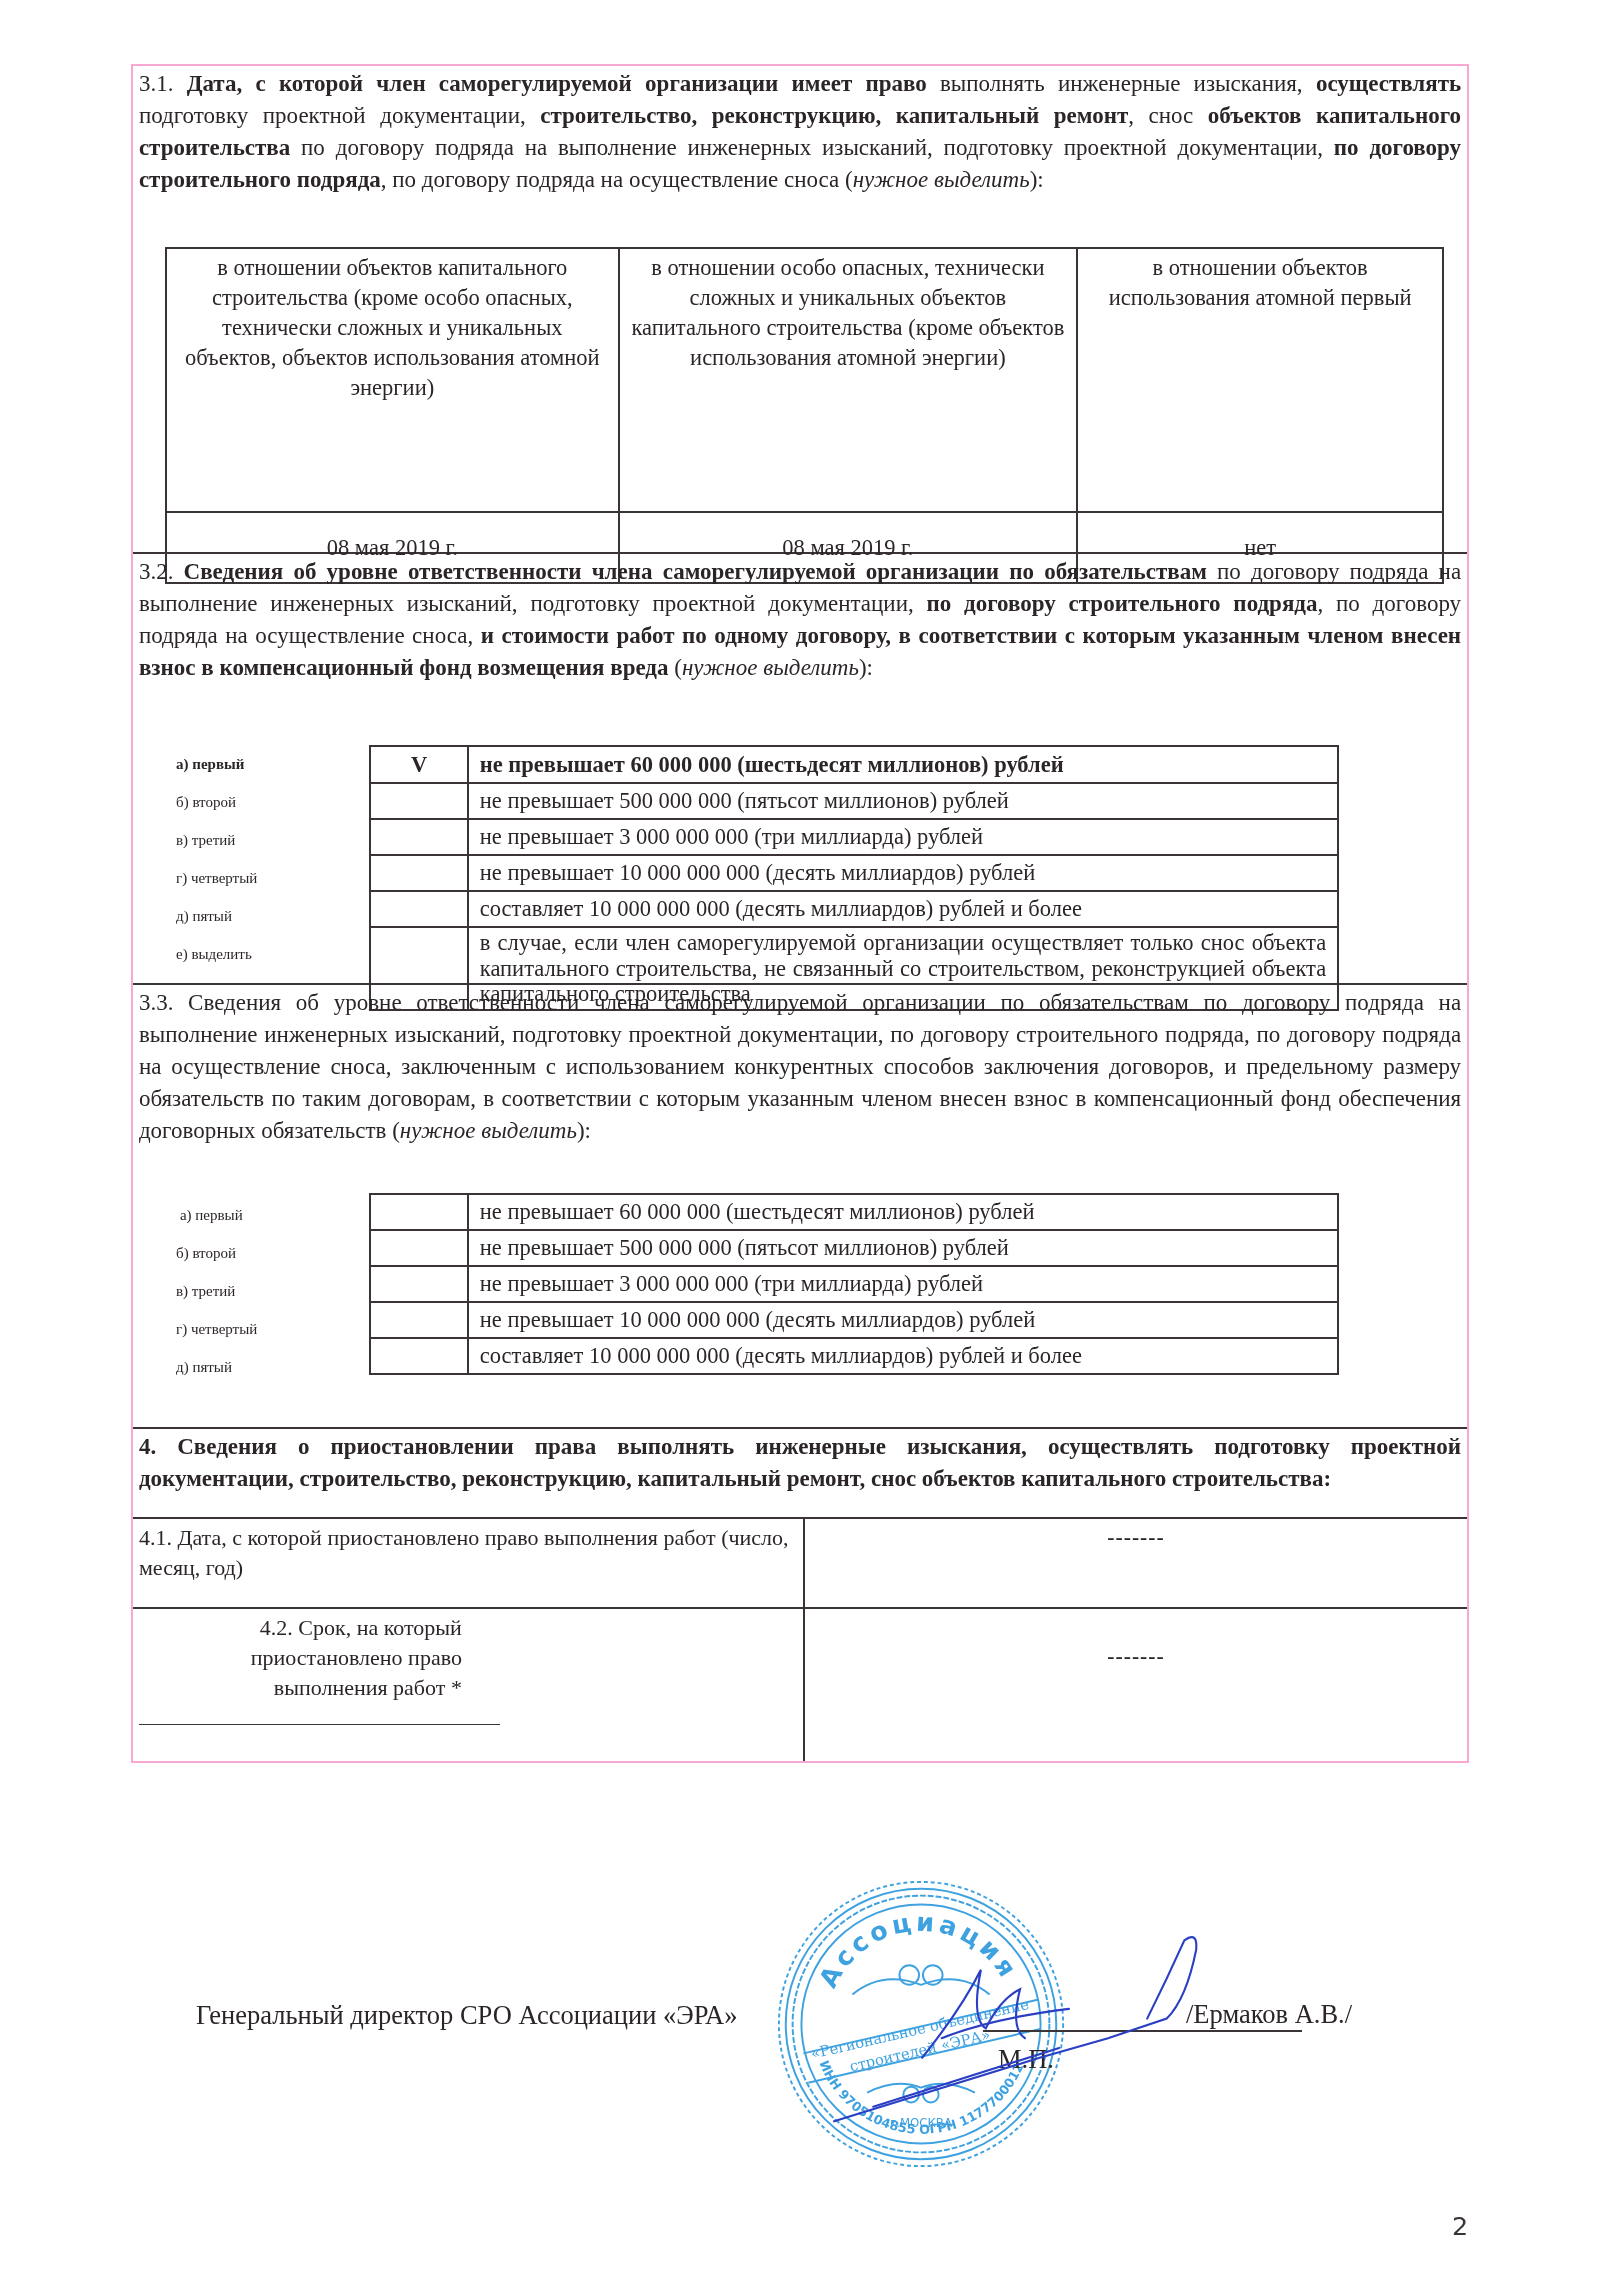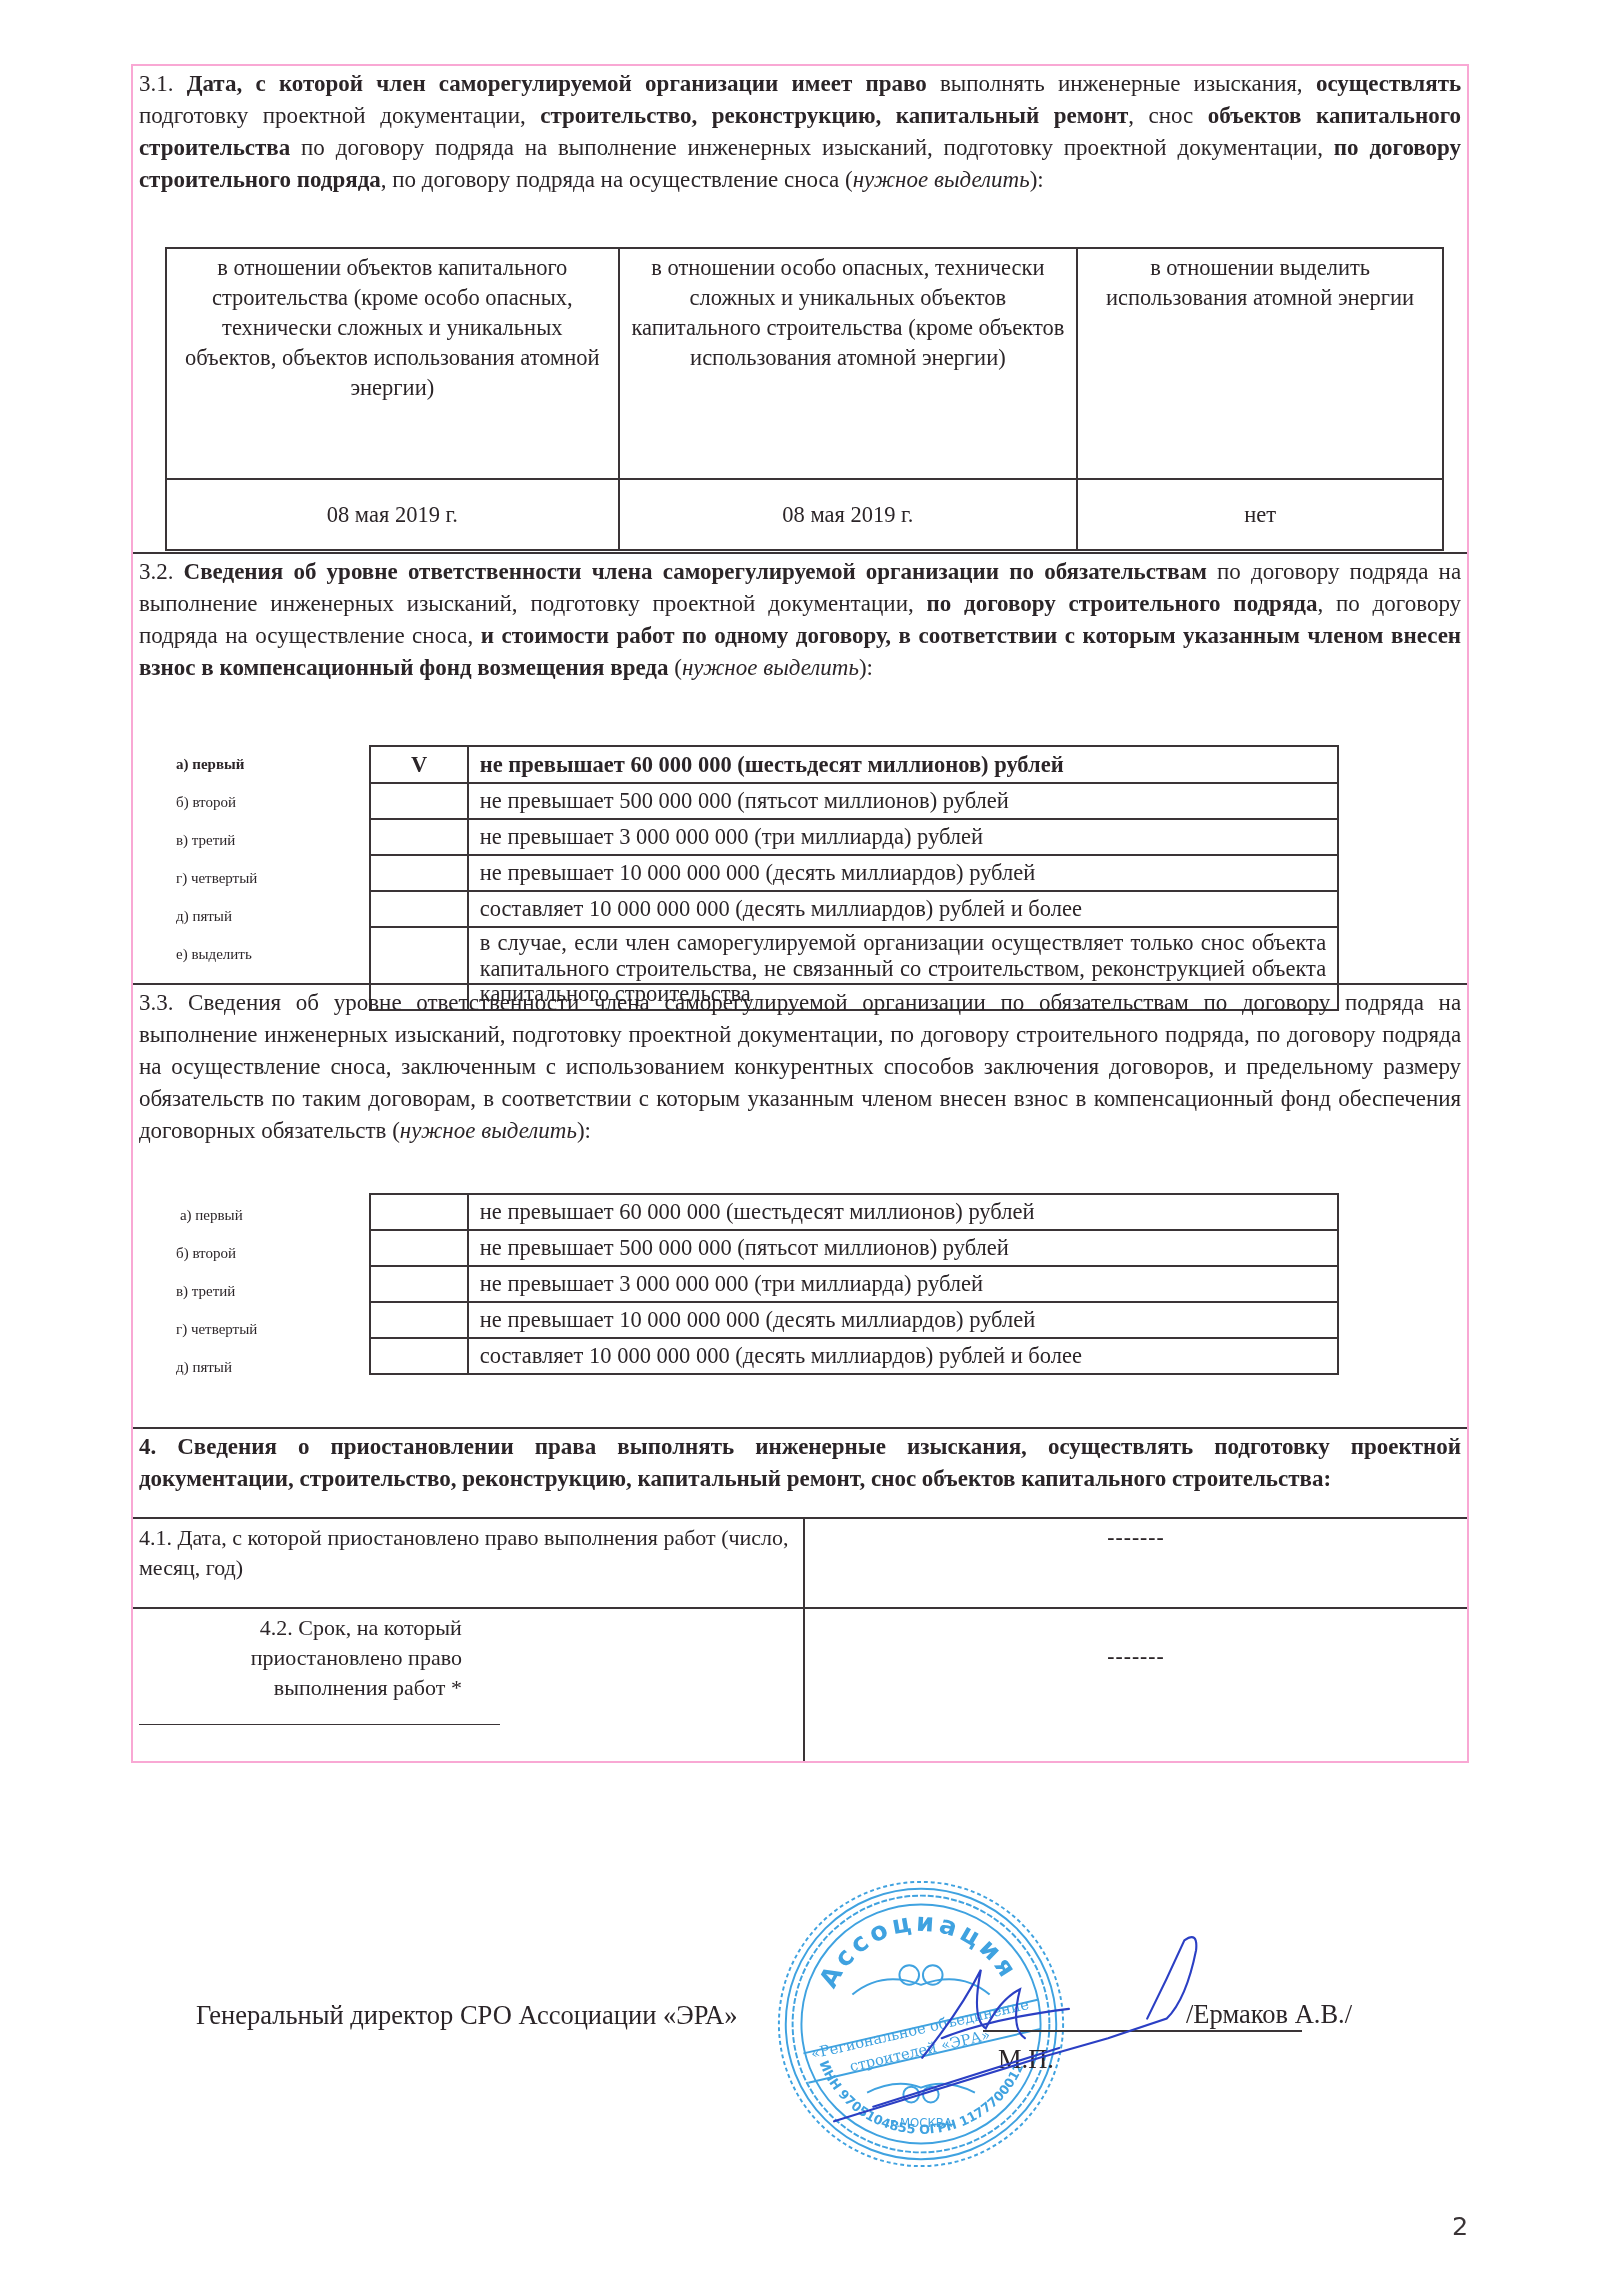--- a/index.html
+++ b/index.html
@@ -44,24 +44,24 @@
 </style>
 </head>
 <body>
 
 <div class="outer">
 
   <div class="sec" style="height:488px;">
     <div class="para" id="p31"><span>3.1. </span><b>Дата, с которой член саморегулируемой организации имеет право</b><span> выполнять инженерные изыскания, </span><b>осуществлять</b><span> подготовку проектной документации, </span><b>строительство, реконструкцию, капитальный ремонт</b><span>, снос </span><b>объектов капитального строительства</b><span> по договору подряда на выполнение инженерных изысканий, подготовку проектной документации, </span><b>по договору строительного подряда</b><span>, по договору подряда на осуществление сноса (</span><i>нужное выделить</i><span>):</span></div>
     <table class="t31" style="top:181px;">
       <tbody>
-          <tr style="height:231px;">
+          <tr style="height:264px;">
         <td style="width:431px;">в отношении объектов капитального строительства (кроме особо опасных, технически сложных и уникальных объектов, объектов использования атомной энергии)</td>
         <td style="width:437px;">в отношении особо опасных, технически сложных и уникальных объектов капитального строительства (кроме объектов использования атомной энергии)</td>
-        <td>в отношении выделить использования атомной энергии</td>
+        <td>в отношении объектов использования атомной первый</td>
       </tr>
       <tr class="val">
         <td>08 мая 2019 г.</td>
         <td>08 мая 2019 г.</td>
         <td>нет</td>
       </tr>
     </tbody>
       </table>
   </div>
 

